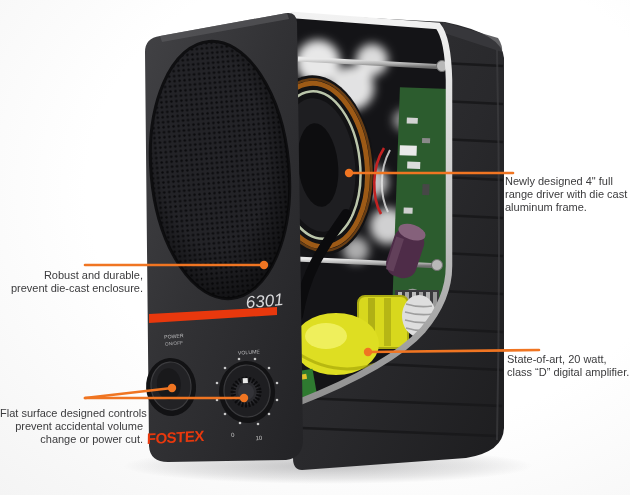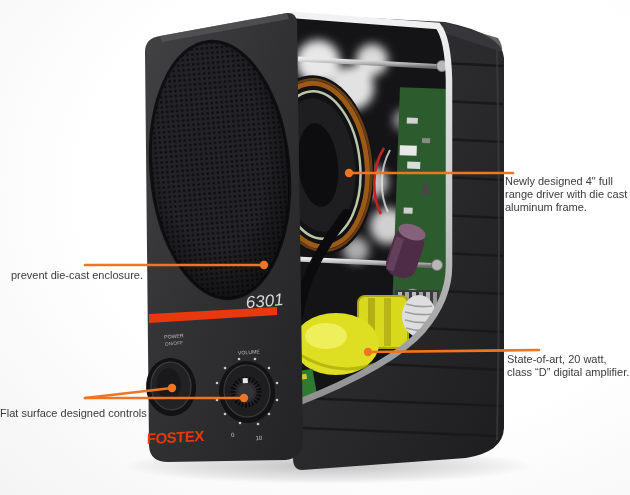--- a/index.html
+++ b/index.html
@@ -250,25 +250,28 @@
   </g>
 </svg>
 
 <div class="callout" id="c-driver">
   <div class="ln">Newly designed 4" full</div>
   <div class="ln">range driver with die cast</div>
   <div class="ln">aluminum frame.</div>
 </div>
 
 <div class="callout" id="c-enclosure">
+  <div class="ln">Robust and durable,</div>
   <div class="ln">prevent die-cast enclosure.</div>
 </div>
 
 <div class="callout" id="c-amplifier">
   <div class="ln">State-of-art, 20 watt,</div>
   <div class="ln">class “D” digital amplifier.</div>
 </div>
 
 <div class="callout" id="c-controls">
   <div class="ln">Flat surface designed controls</div>
+  <div class="ln">prevent accidental volume</div>
+  <div class="ln">change or power cut.</div>
 </div>
 
 </div>
 
 </body></html>

